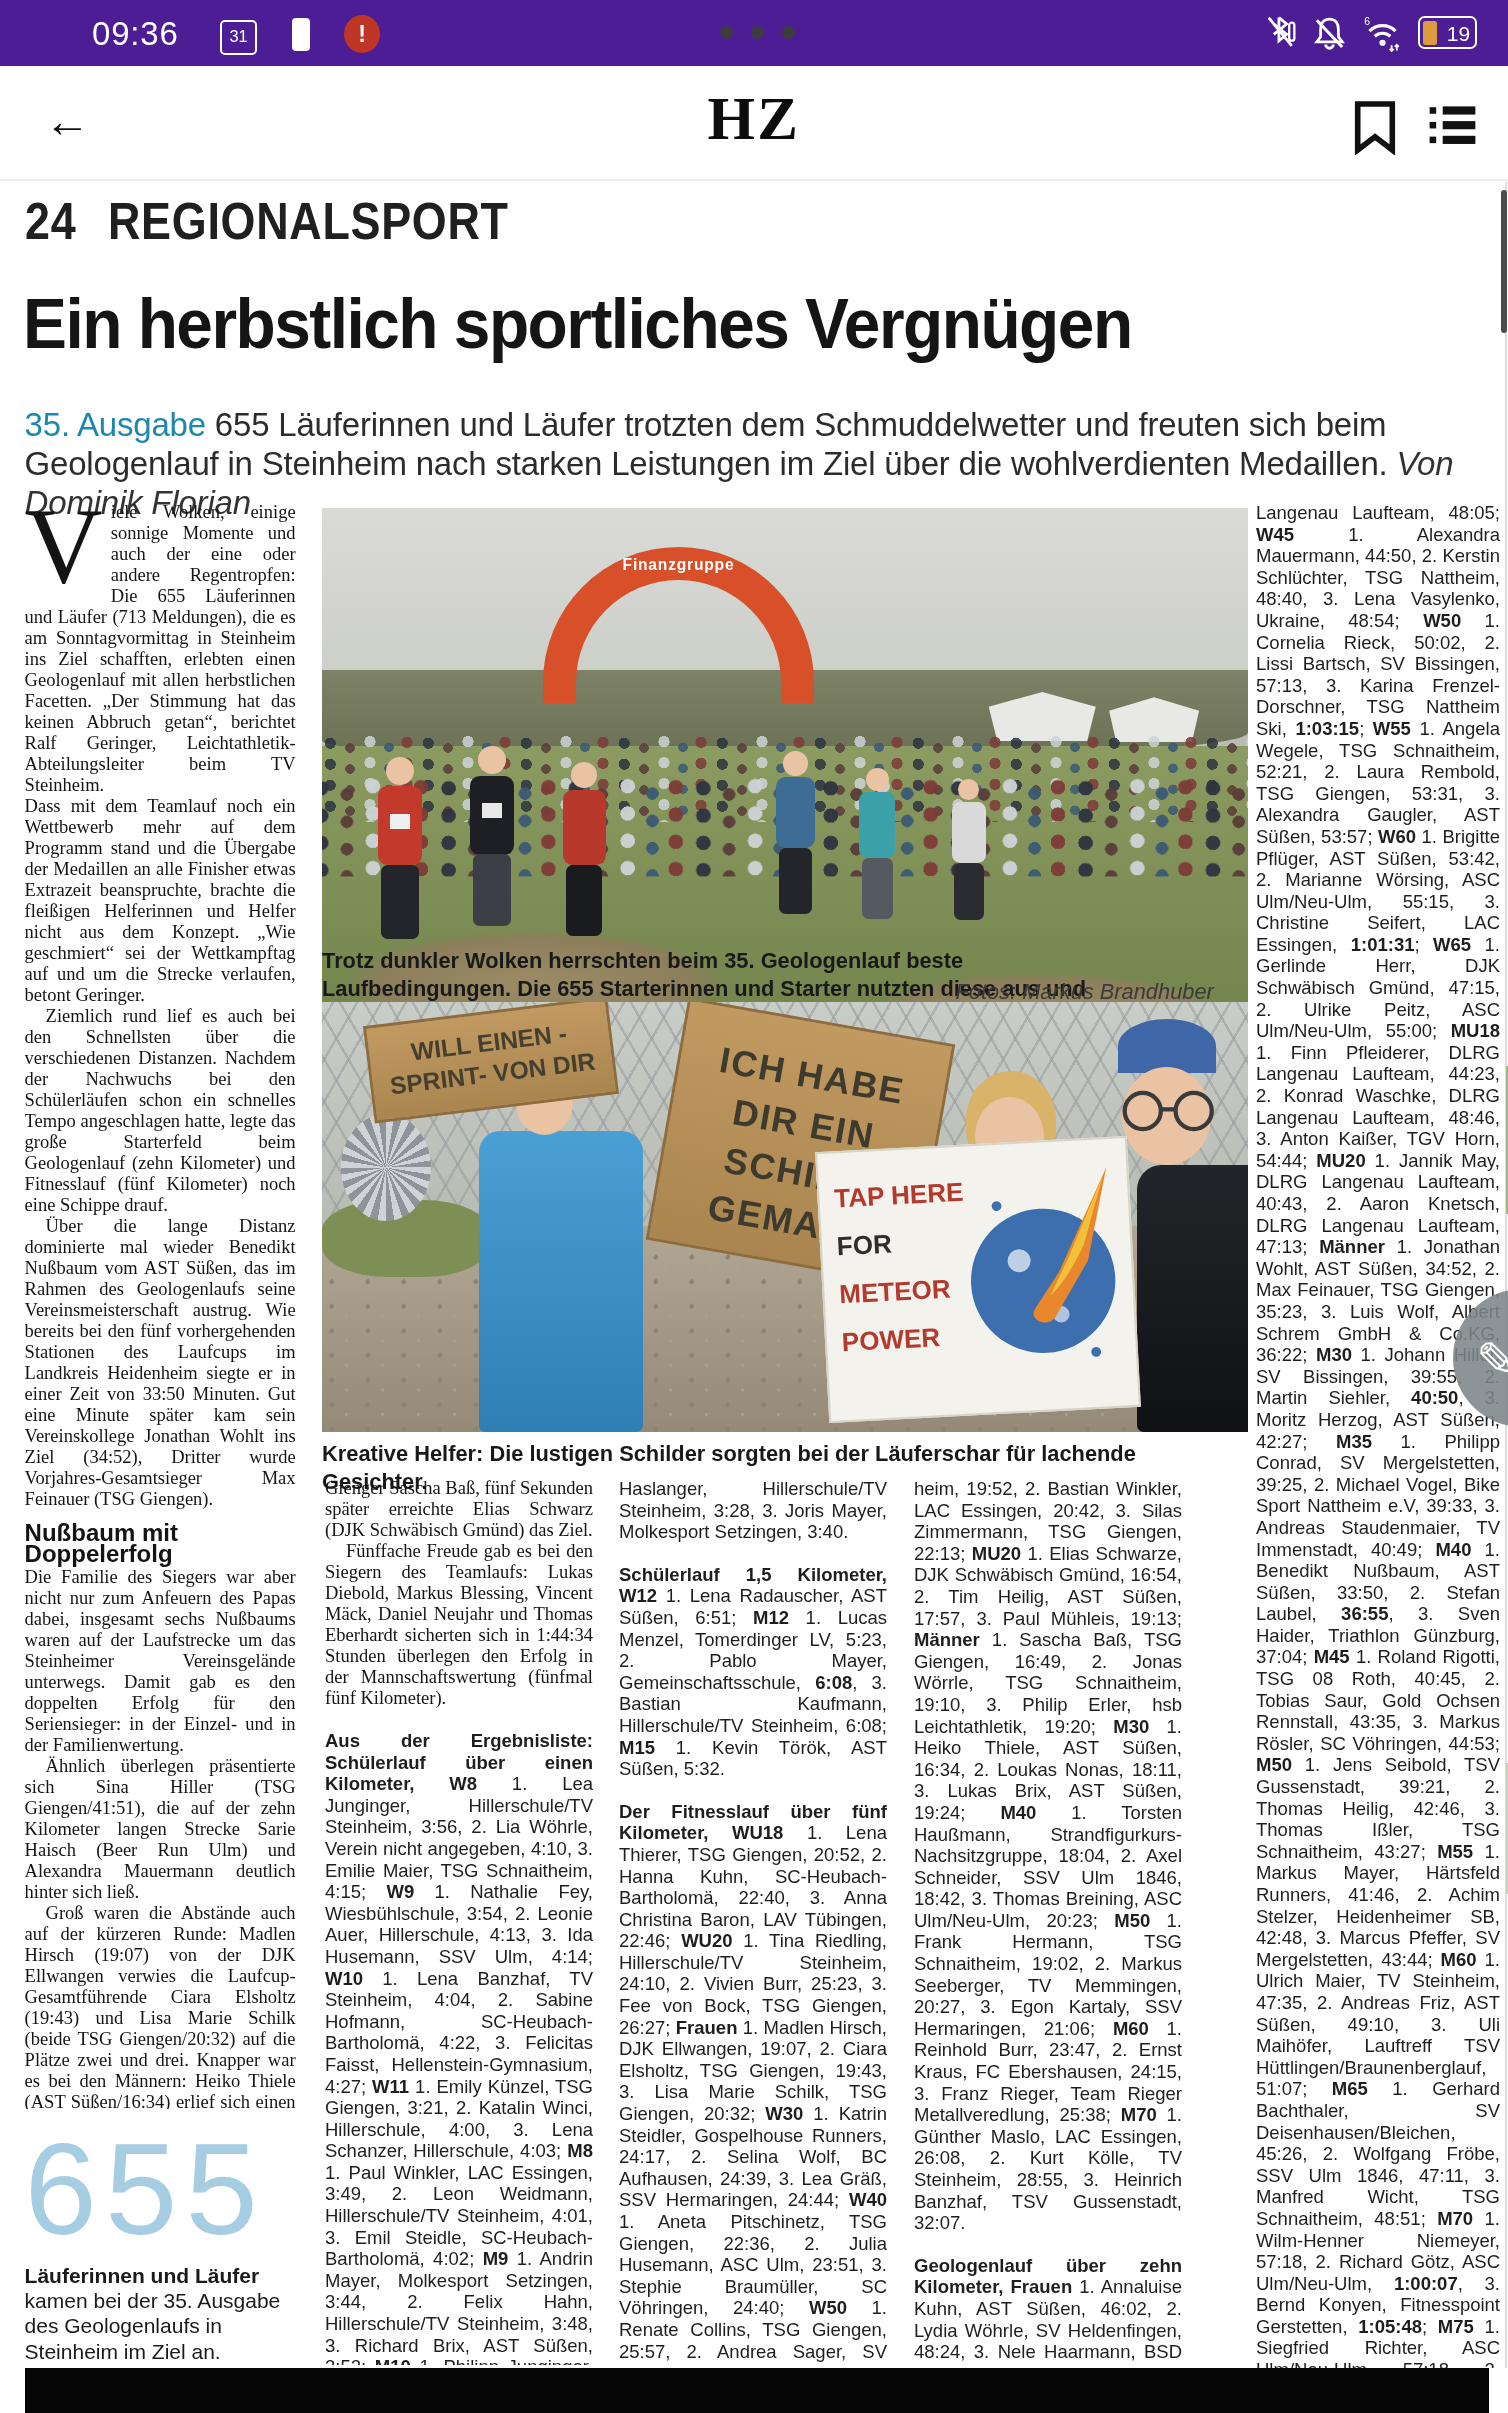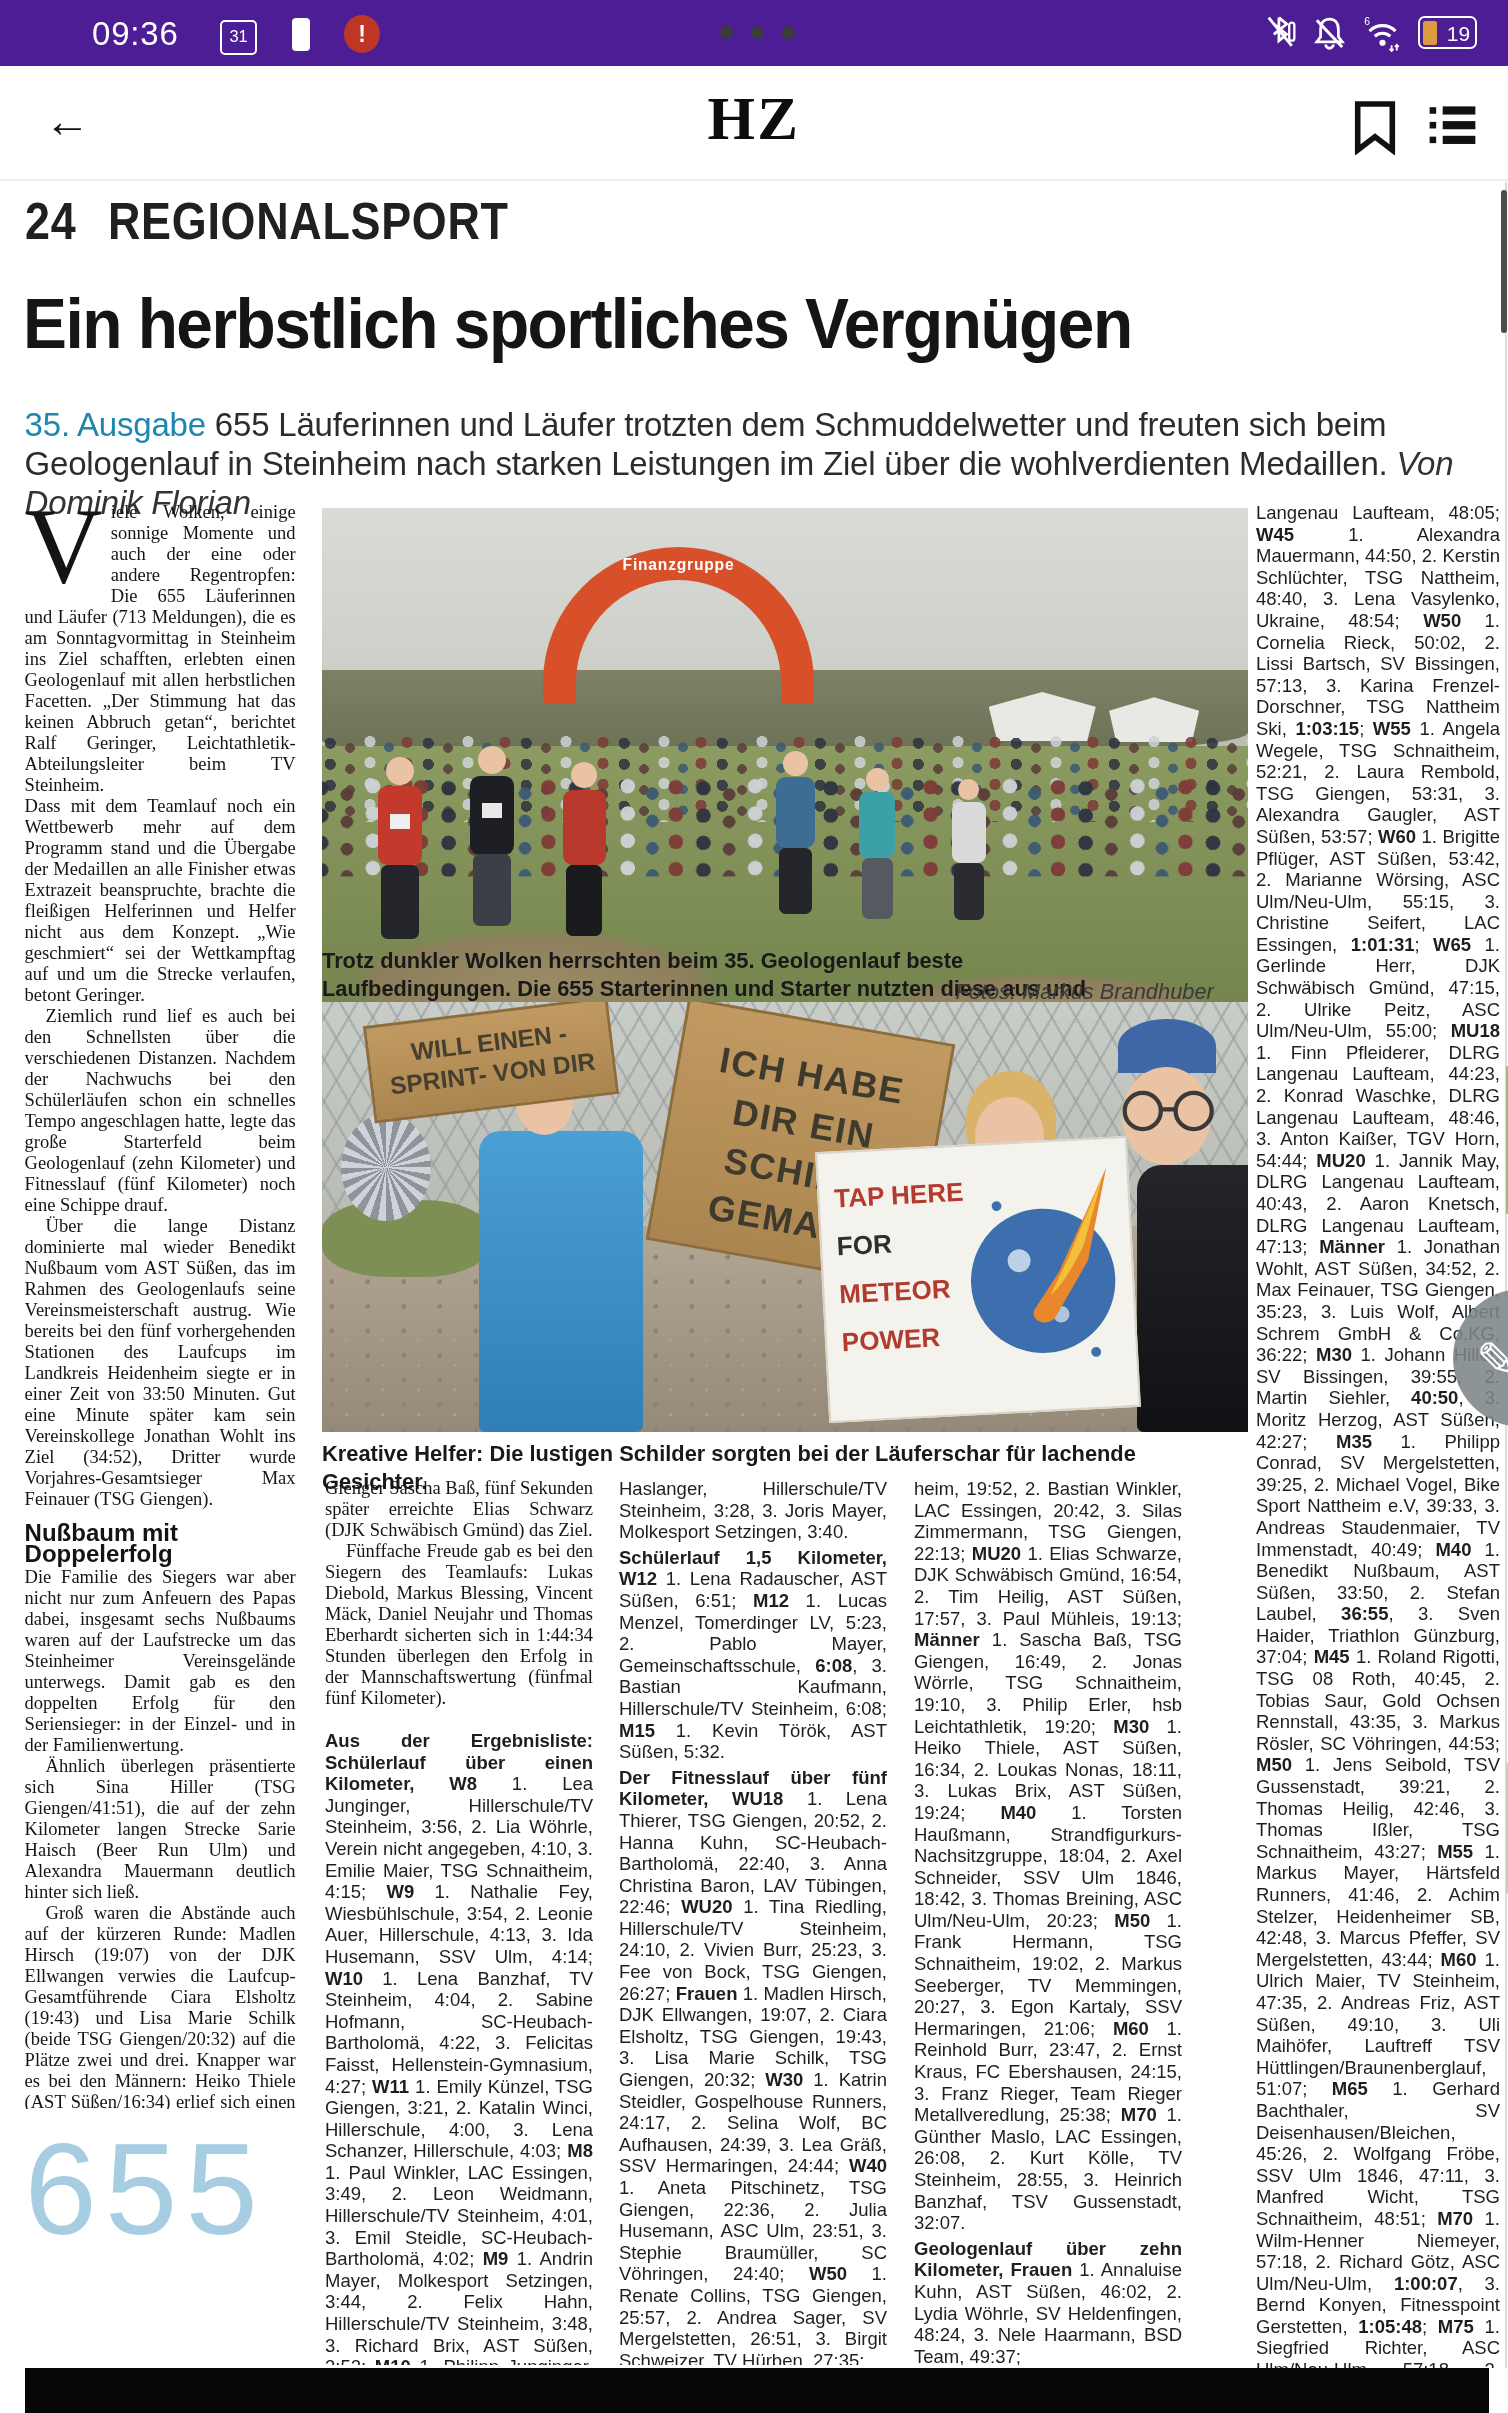--- a/index.html
+++ b/index.html
@@ -49,21 +49,21 @@
   .subhead{font-family:"Liberation Sans","DejaVu Sans",sans-serif;font-size:24px;font-weight:700;
            margin:11.5px 0 3.3px 0 !important;text-indent:0 !important;text-align:left;}
 
   .stat{left:24.6px;top:2128px;width:279px;}
   .stat .num{font-size:130px;color:#a6cde1;letter-spacing:8.2px;line-height:123px;}
   .stat .cap{font-size:21px;line-height:25.4px;color:#1b1b1b;margin-top:11.5px;}
   .stat .cap b{font-weight:700;}
 
   .sans-results{font-size:18.5px;line-height:21.6px;text-align:justify;hyphens:auto;-webkit-hyphens:auto;color:#1e1e1e;}
   .sans-results p{margin:0;}
-  .sans-results p + p{margin-top:4px;}
+  .sans-results p + p{margin-top:21px;}
   .midcol{top:1478px;width:268px;height:887px;overflow:hidden;}
   .rightcol{left:1256px;top:502px;width:244px;height:1866px;overflow:hidden;}
 
   
   .photo{left:322px;width:926px;overflow:hidden;background:#b9bdb4;}
   .caption{left:322px;width:926px;font-size:22.5px;line-height:28px;font-weight:700;color:#191919;
            transform:scaleX(.97);transform-origin:left;}
   .caption .credit{position:absolute;right:6.6px;bottom:0;font-weight:400;font-style:italic;color:#3a3a3a;}
 
   
@@ -178,20 +178,21 @@
 
 <div class="abs leftcol serifcol">
   <p><span class="dropcap">V</span><span>iele Wolken, einige sonnige Momente und auch der eine oder andere Regentropfen: Die 655 Läuferinnen und Läufer (713 Meldungen), die es am Sonntagvormittag in Steinheim ins Ziel schafften, erlebten einen Geologenlauf mit allen herbstlichen Facetten. „Der Stimmung hat das keinen Abbruch getan“, berichtet Ralf Geringer, Leichtathletik-Abteilungsleiter beim TV Steinheim.</span></p>
   <span><p><span>Dass mit dem Teamlauf noch ein Wettbewerb mehr auf dem Programm stand und die Übergabe der Medaillen an alle Finisher etwas Extrazeit beanspruchte, brachte die fleißigen Helferinnen und Helfer nicht aus dem Konzept. „Wie geschmiert“ sei der Wettkampftag auf und um die Strecke verlaufen, betont Geringer.</span></p><p><span>Ziemlich rund lief es auch bei den Schnellsten über die verschiedenen Distanzen. Nachdem der Nachwuchs bei den Schülerläufen schon ein schnelles Tempo angeschlagen hatte, legte das große Starterfeld beim Geologenlauf (zehn Kilometer) und Fitnesslauf (fünf Kilometer) noch eine Schippe drauf.</span></p><p><span>Über die lange Distanz dominierte mal wieder Benedikt Nußbaum vom AST Süßen, das im Rahmen des Geologenlaufs seine Vereinsmeisterschaft austrug. Wie bereits bei den fünf vorhergehenden Stationen des Laufcups im Landkreis Heidenheim siegte er in einer Zeit von 33:50 Minuten. Gut eine Minute später kam sein Vereinskollege Jonathan Wohlt ins Ziel (34:52), Dritter wurde Vorjahres-Gesamtsieger Max Feinauer (TSG Giengen).</span></p></span>
   <p class="subhead">Nußbaum mit Doppelerfolg</p>
   <span><p><span>Die Familie des Siegers war aber nicht nur zum Anfeuern des Papas dabei, insgesamt sechs Nußbaums waren auf der Laufstrecke um das Steinheimer Vereinsgelände unterwegs. Damit gab es den doppelten Erfolg für den Seriensieger: in der Einzel- und in der Familienwertung.</span></p><p><span>Ähnlich überlegen präsentierte sich Sina Hiller (TSG Giengen/41:51), die auf der zehn Kilometer langen Strecke Sarie Haisch (Beer Run Ulm) und Alexandra Mauermann deutlich hinter sich ließ.</span></p><p><span>Groß waren die Abstände auch auf der kürzeren Runde: Madlen Hirsch (19:07) von der DJK Ellwangen verwies die Laufcup-Gesamtführende Ciara Elsholtz (19:43) und Lisa Marie Schilk (beide TSG Giengen/20:32) auf die Plätze zwei und drei. Knapper war es bei den Männern: Heiko Thiele (AST Süßen/16:34) erlief sich einen Vorsprung auf den</span></p></span>
 </div>
 
 <div class="abs stat">
   <div class="num">655</div>
+  <div class="cap"><span></span><b>Läuferinnen und Läufer</b><span> kamen bei der 35. Ausgabe des Geologenlaufs in Steinheim im Ziel an.</span></div>
 </div>
 
 <div class="abs photo" style="top:508px;height:541px">
   <div class="abs p1-sky"></div>
   <div class="abs p1-trees"></div>
   <div class="abs p1-grass"></div>
   <div class="abs p1-mud" style="left:3%;top:78%;width:40%;height:20%"></div>
   <div class="abs p1-mud" style="left:60%;top:86%;width:36%;height:14%"></div>
   <div class="abs p1-tent" style="left:72%;top:34%;width:107px;height:49px"></div>
   <div class="abs p1-tent" style="left:85%;top:35%;width:90px;height:45px"></div>

